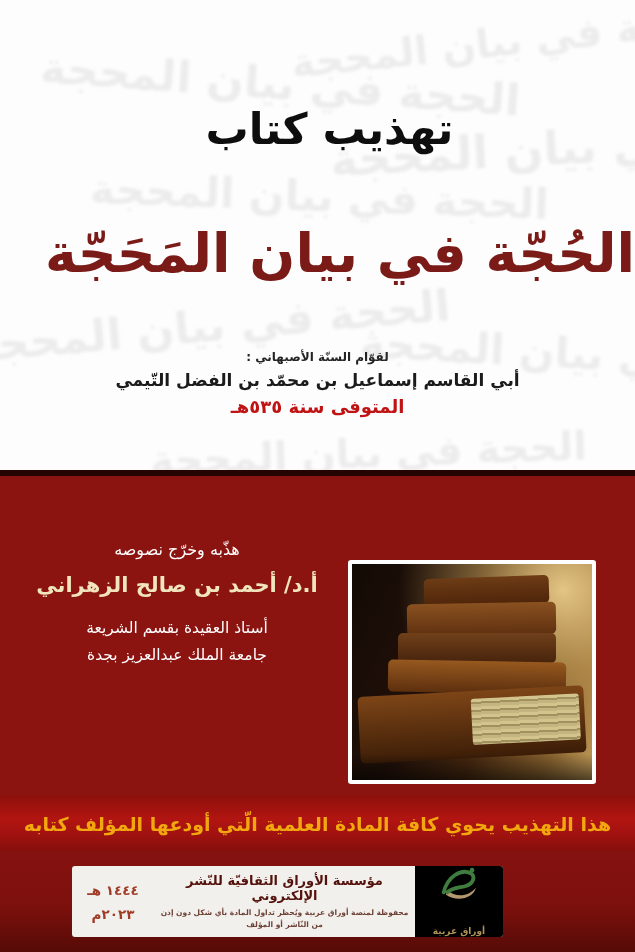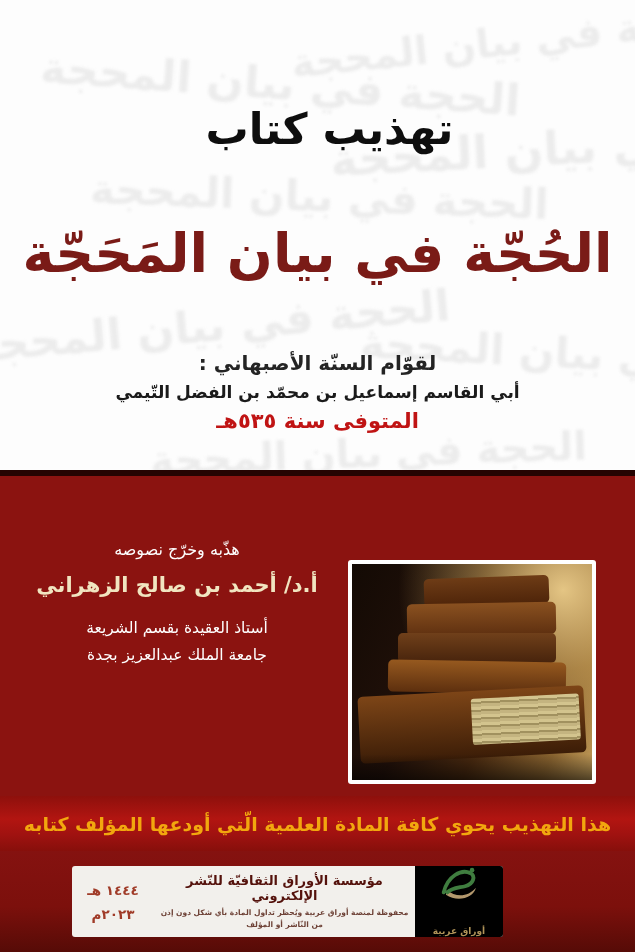--- a/index.html
+++ b/index.html
@@ -12,31 +12,31 @@
   .wm{
     position:absolute;color:#ececec;font-weight:bold;white-space:nowrap;
     filter:blur(1.6px);pointer-events:none;user-select:none;z-index:0;
   }
   
   .series-title{
     position:absolute;top:104px;left:12px;width:100%;text-align:center;
     font-size:43px;font-weight:bold;color:#0e0e0e;z-index:2;direction:rtl;
   }
   .main-title{
-    position:absolute;top:208px;left:0;width:100%;text-align:center;
+    position:absolute;top:208px;left:0;width:100%;
     font-size:54px;font-weight:bold;color:#7a1b17;z-index:2;direction:rtl;
     line-height:1.7;
   }
   .attribution{
     position:absolute;top:348px;left:0;width:100%;text-align:center;
     z-index:2;direction:rtl;
   }
-  .attribution .intro{font-size:20px;font-weight:bold;color:#242424;line-height:1.55;}
+  .attribution .intro{font-size:12px;font-weight:bold;color:#242424;line-height:1.55;}
   .attribution .name{font-size:17px;font-weight:bold;color:#1b1b1b;line-height:1.55;}
-  .attribution .death{font-size:21px;font-weight:bold;color:#c01414;line-height:1.6;}
+  .attribution .death{font-size:18px;font-weight:bold;color:#c01414;line-height:1.6;}
   
   .divider{position:absolute;top:470px;left:0;width:100%;height:6px;background:#250402;z-index:3;}
   .maroon-band{position:absolute;top:476px;left:0;width:100%;height:320px;background:#8b1310;z-index:2;}
   .editor-block{
     position:absolute;top:540px;left:14px;width:326px;text-align:center;
     color:#ffffff;z-index:3;direction:rtl;
   }
   .editor-block .label{font-size:16px;color:#fdfdfd;}
   .editor-block .name{font-size:21px;font-weight:bold;color:#f1e5c0;margin-top:14px;}
   .editor-block .title{font-size:15.5px;margin-top:22px;}

